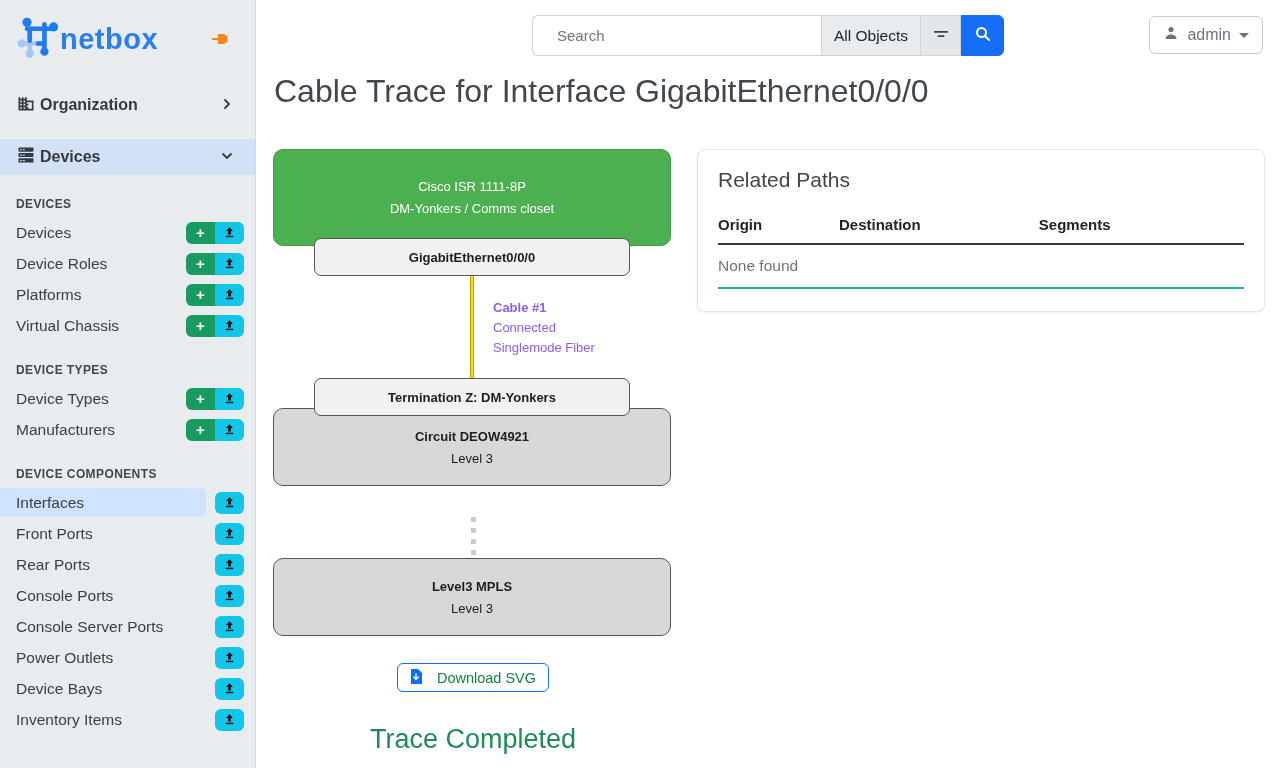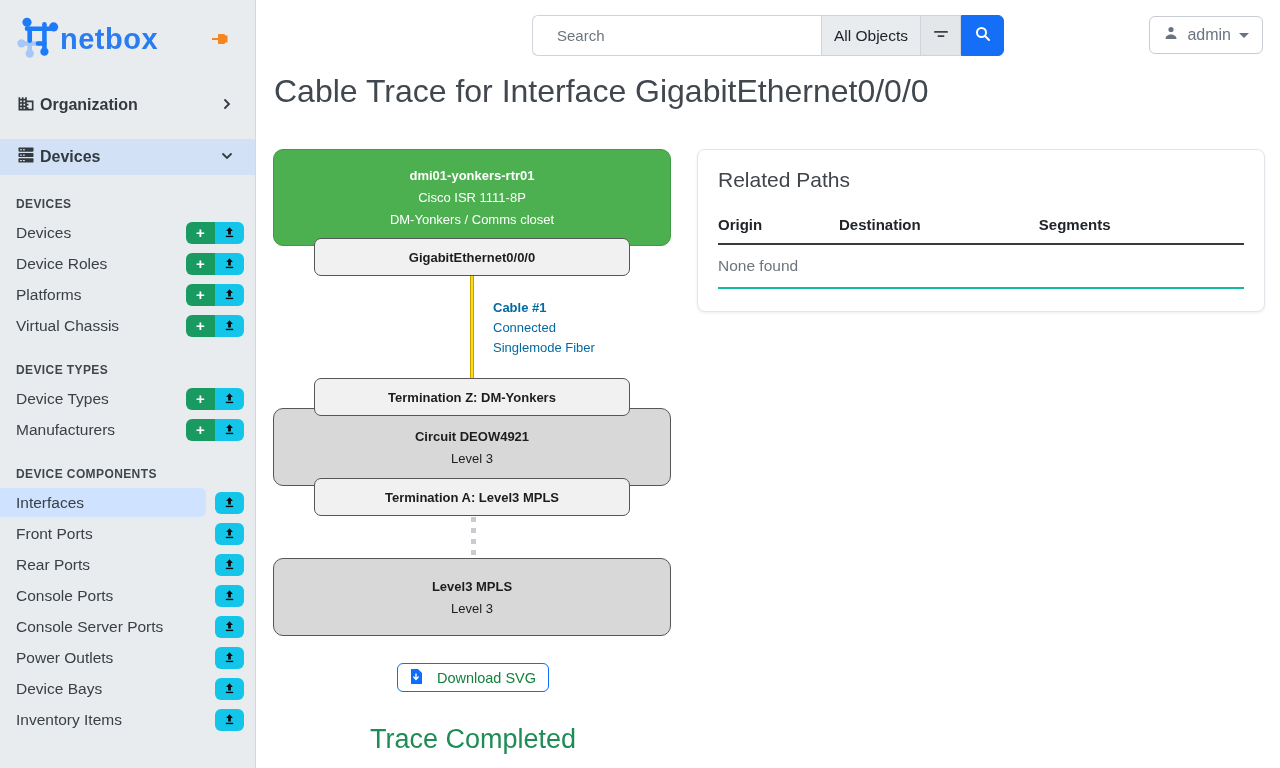--- a/index.html
+++ b/index.html
@@ -70,21 +70,21 @@
   .device-box { top:0; height:97px; background:#4caf50; border-color:#3f9b46; color:#fff; }
   .iface-box { top:89px; }
   .termz-box { top:229px; }
   .circuit-box { top:259px; height:78px; background:#d8d8d8; z-index:1; }
   .terma-box { top:329px; }
   .provider-box { top:409px; height:78px; background:#d8d8d8; }
   .cable-line { position:absolute; left:197px; top:127px; width:4px; height:102px;
                 background:#ffd816; border-left:1px solid #c3a300; border-right:1px solid #c3a300;
                 z-index:1; }
   .cable-label { position:absolute; left:220px; top:149px; text-align:left; font-size:13px;
-                 line-height:20px; color:#0369a1; z-index:3; }
+                 line-height:20px; color:#8b5cf6; z-index:3; }
   .dotted-line { position:absolute; left:198px; top:368px; width:5px; height:42px;
                  background:repeating-linear-gradient(to bottom,#c8ccd0 0 5px,transparent 5px 11px); }
 
   .download-row { margin-top:25px; text-align:center; }
   .btn-download { display:inline-flex; gap:15px; align-items:center; border:1px solid #0d6efd;
                   color:#15803d; background:#fff; border-radius:6px; padding:0 12px; height:29px;
                   font-size:14.5px; cursor:pointer; font-family:"Liberation Sans", sans-serif; }
   .trace-status { margin-top:32px; text-align:center; font-size:27px; color:#1e8c55; }
 
   
@@ -382,21 +382,20 @@
   </div>
 
   <h1 class="page-title">Cable Trace for Interface GigabitEthernet0/0/0</h1>
 
   <div class="content-row">
     <div class="trace-col">
       <div class="diagram">
         <div class="cable-line"></div>
 
         <div class="tbox big device-box">
-          <div class="box-title">dmi01-yonkers-rtr01</div>
           <div>Cisco ISR 1111-8P</div>
           <div>DM-Yonkers / Comms closet</div>
         </div>
 
         <div class="tbox small iface-box">
           <div class="box-title">GigabitEthernet0/0/0</div>
         </div>
 
         <div class="cable-label">
           <div class="box-title">Cable #1</div>
@@ -406,23 +405,20 @@
 
         <div class="tbox small termz-box">
           <div class="box-title">Termination Z: DM-Yonkers</div>
         </div>
 
         <div class="tbox big circuit-box">
           <div class="box-title">Circuit DEOW4921</div>
           <div>Level 3</div>
         </div>
 
-        <div class="tbox small terma-box">
-          <div class="box-title">Termination A: Level3 MPLS</div>
-        </div>
 
         <div class="dotted-line"></div>
 
         <div class="tbox big provider-box">
           <div class="box-title">Level3 MPLS</div>
           <div>Level 3</div>
         </div>
       </div>
 
       <div class="download-row">

